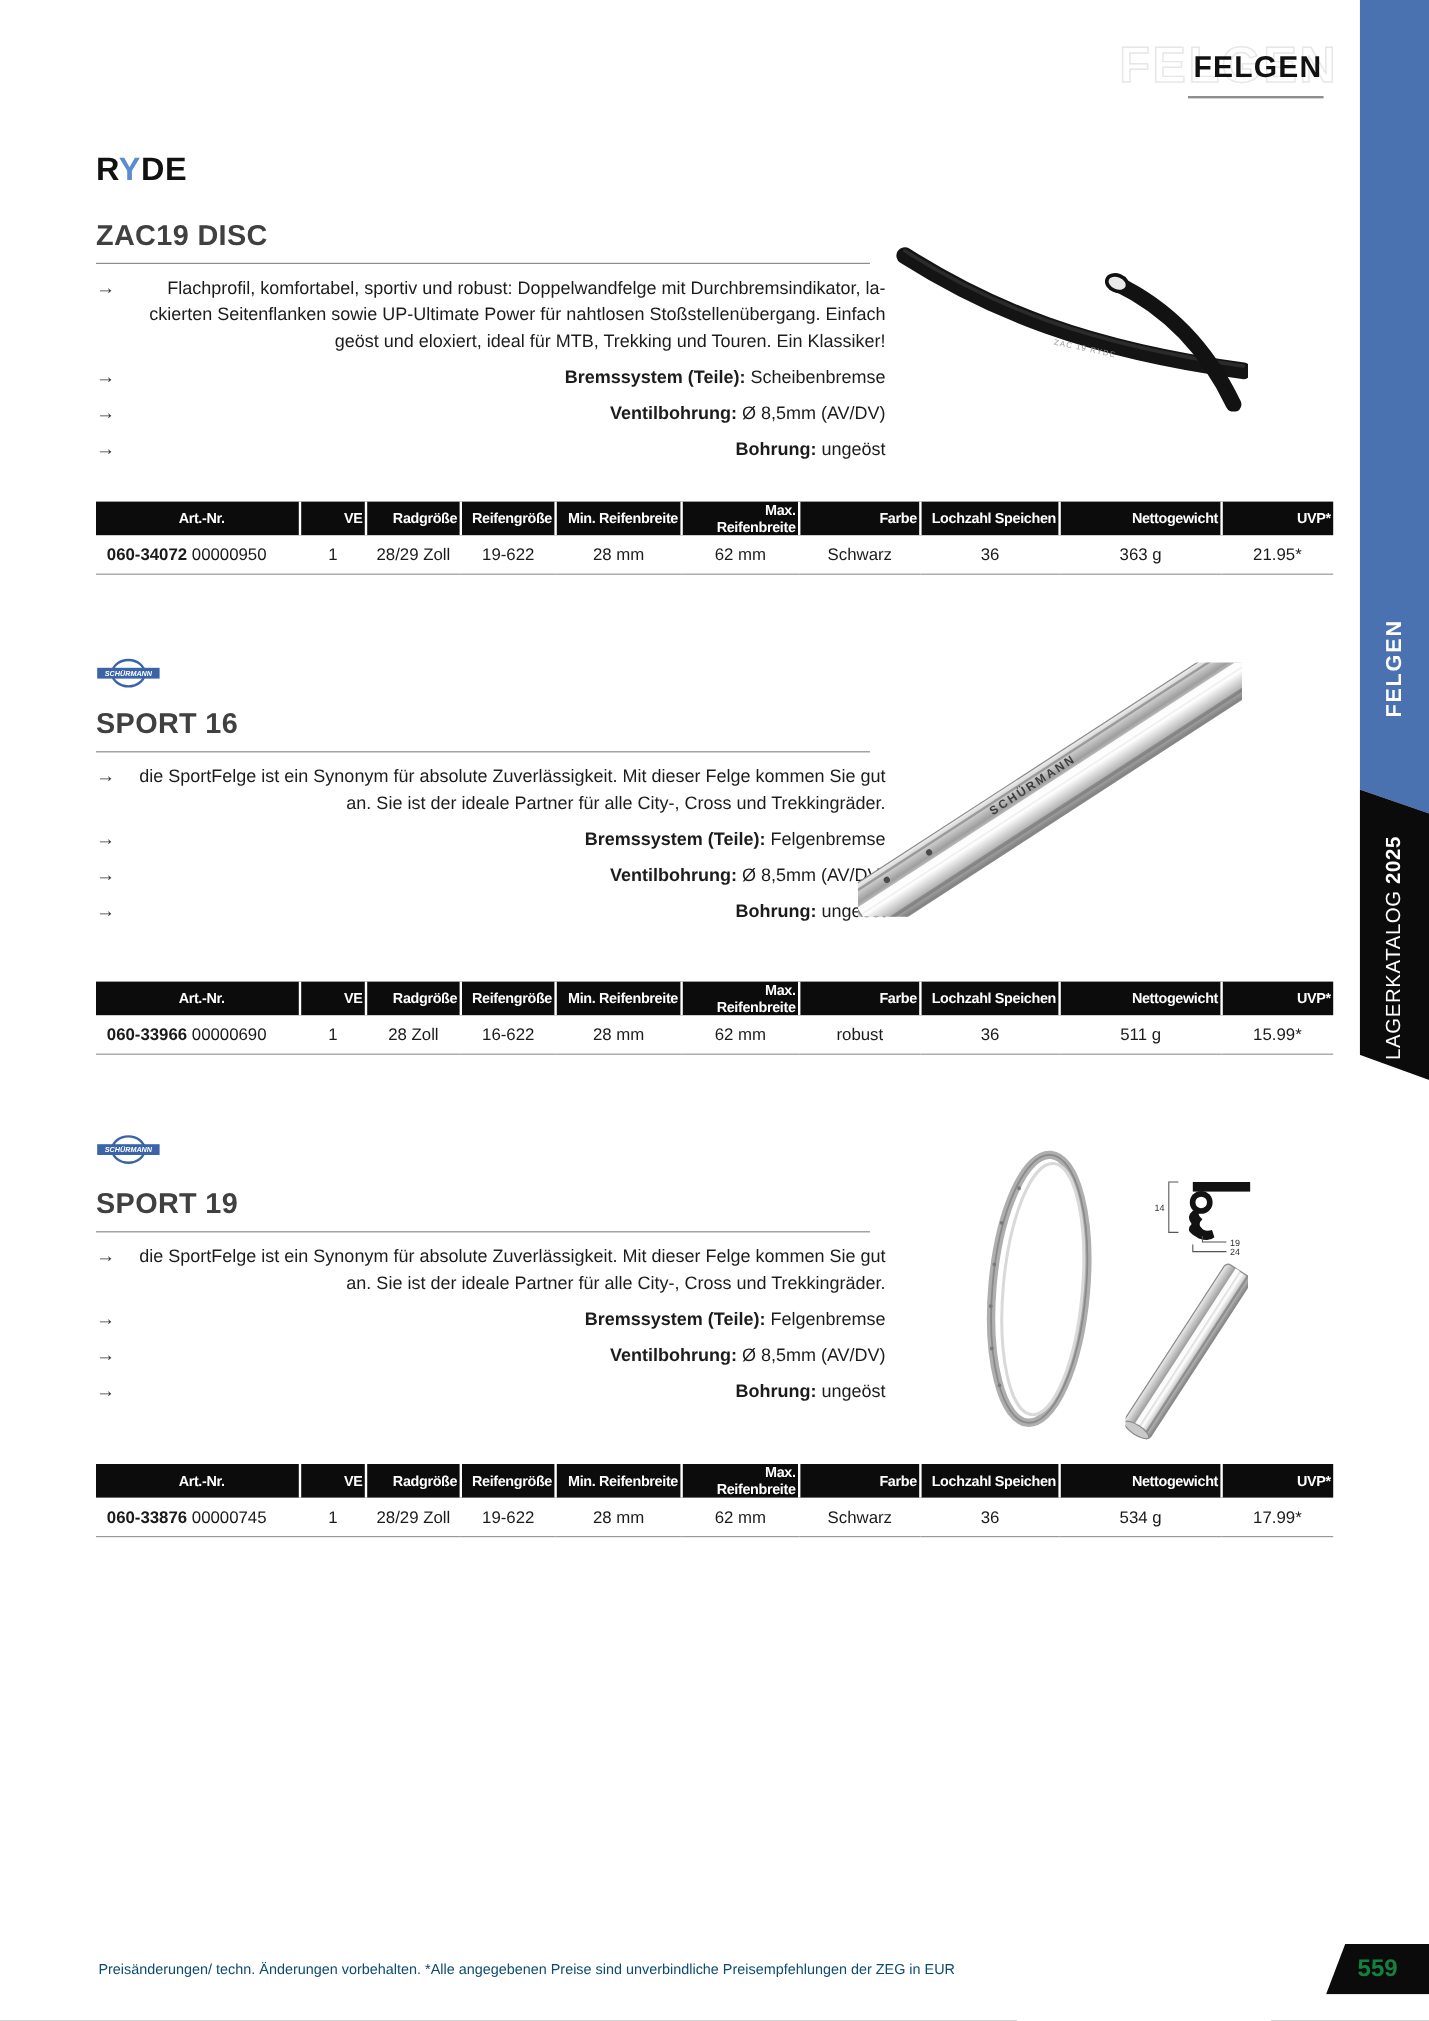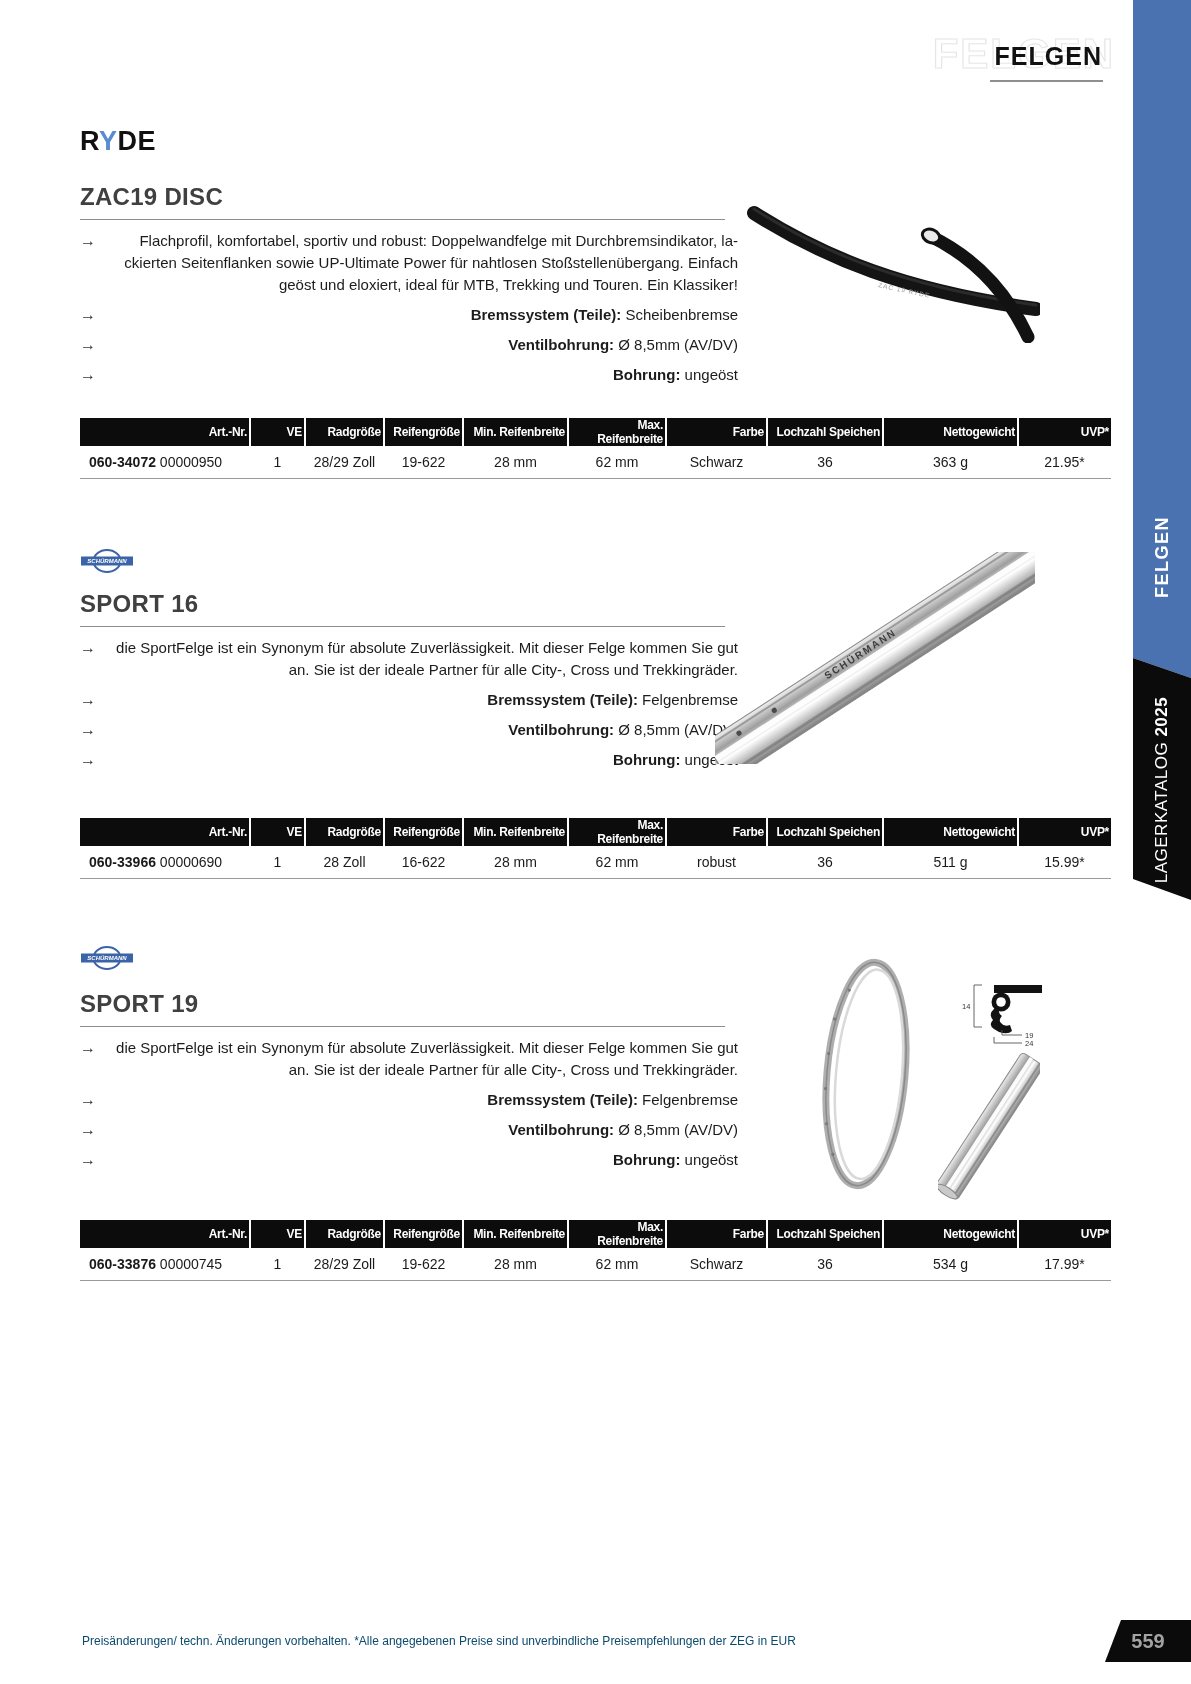--- a/index.html
+++ b/index.html
@@ -34,29 +34,29 @@
   .bullet { display:flex; margin-bottom:8px; }
   .arrow { flex:0 0 26px; font-size:16px; color:#333; }
   .btext { width:632px;text-align:right; }
   .blabel { font-weight:bold; }
 
   
   .ptable { position:absolute; left:80px; width:1031px; border-collapse:collapse; table-layout:fixed;
     font-size:14px; color:#1a1a1a; }
   .ptable th { background:#0c0c0c; color:#fff; font-size:12px; font-weight:bold; height:28px; padding:0 2px;
     border-right:2px solid #fff; text-align:right; letter-spacing:-0.3px; }
-  .ptable th.c-art { text-align:right; padding-left:9px;margin-top:14px; }
+  .ptable th.c-art { text-align:center; padding-left:9px;margin-top:14px; }
   .ptable th:last-child { border-right:none; }
   .ptable td { height:32px; text-align:center; border-bottom:1px solid #9a9a9a; vertical-align:middle; }
   .ptable td.c-art { text-align:left; padding-left:9px; }
 
   
   .footer-note { position:absolute; left:82px; top:1634px; font-size:12px; color:#0c4a6e; }
   .page-badge { position:absolute; left:1105px; top:1620px; width:86px; height:42px; background:#0b0b0b;
-    color:#a3a3a3; font-weight:bold; font-size:20px; display:flex; align-items:center; justify-content:center;
+    color:#15803d; font-weight:bold; font-size:20px; display:flex; align-items:center; justify-content:center;
     clip-path:polygon(16px 0,100% 0,100% 100%,0 100%); }
 
   .pimg { position:absolute; }
 </style>
 </head>
 <body>
 
 <div class="page">
 
   <div class="hdr-watermark">FELGEN</div>

